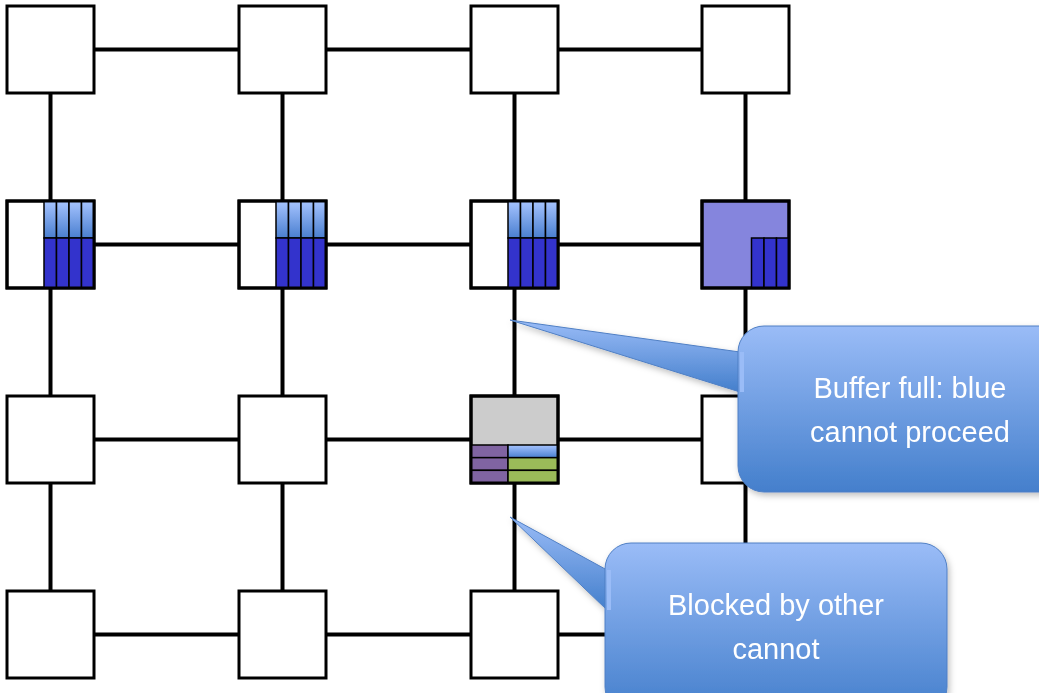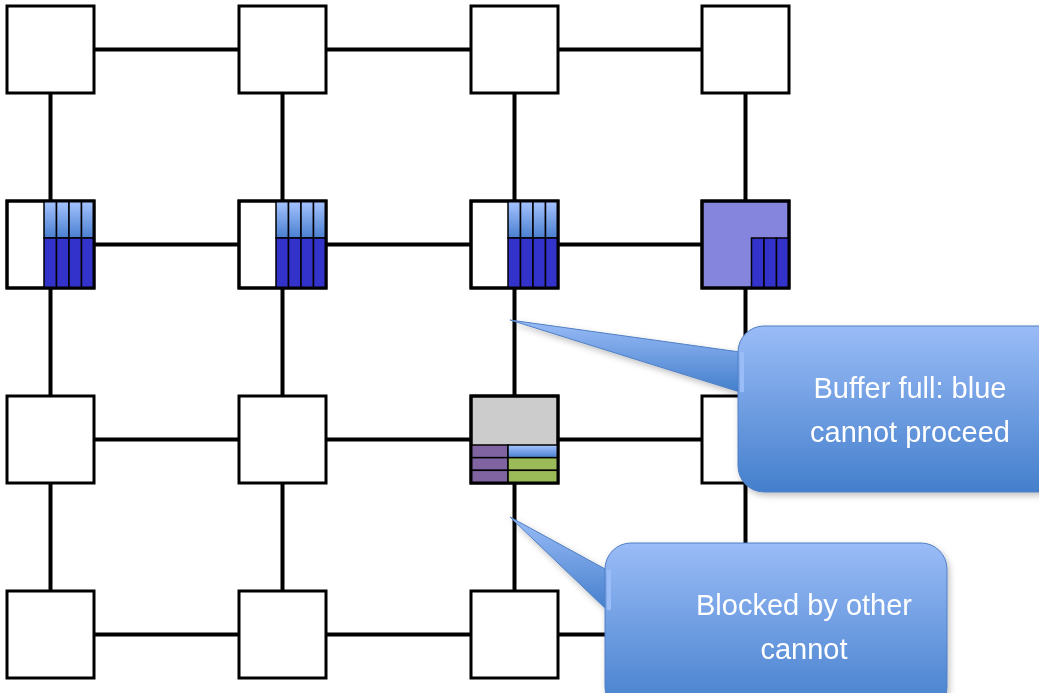--- a/index.html
+++ b/index.html
@@ -155,17 +155,17 @@
           <rect x="605" y="543" width="342" height="170" rx="26" ry="26" fill="url(#gCallout)" stroke="#4f7fc4" stroke-width="1"></rect>
           <path d="M609,570 L609,610" stroke="#9abcf7" stroke-width="4"></path>
         </g>
       </g>
   </svg>
 
   <div class="callout-text" style="left:760px; top:366px; width:300px;">
     <div>Buffer full: blue</div>
     <div>cannot proceed</div>
   </div>
-  <div class="callout-text" style="left:605px; top:583px; width:342px;padding-left:28px;">
+  <div class="callout-text" style="left:605px; top:583px; width:342px;">
     <div>Blocked by other</div>
     <div>cannot</div>
   </div>
 </div>
 
 </body></html>

